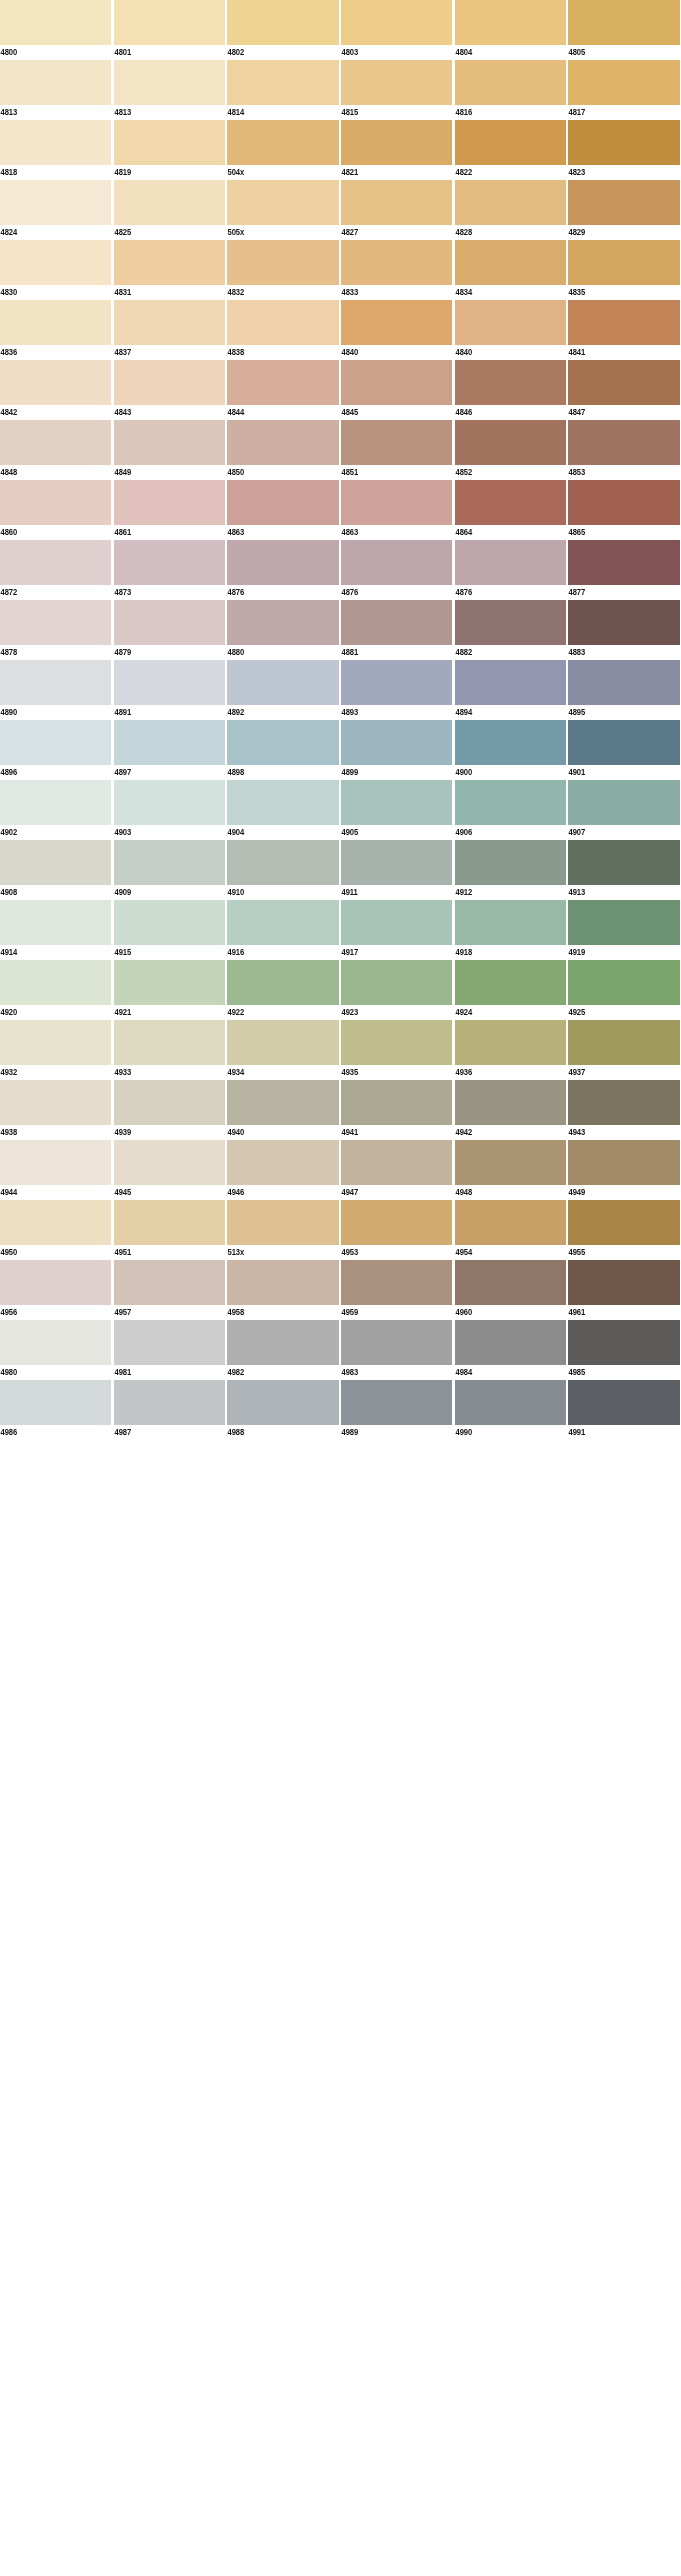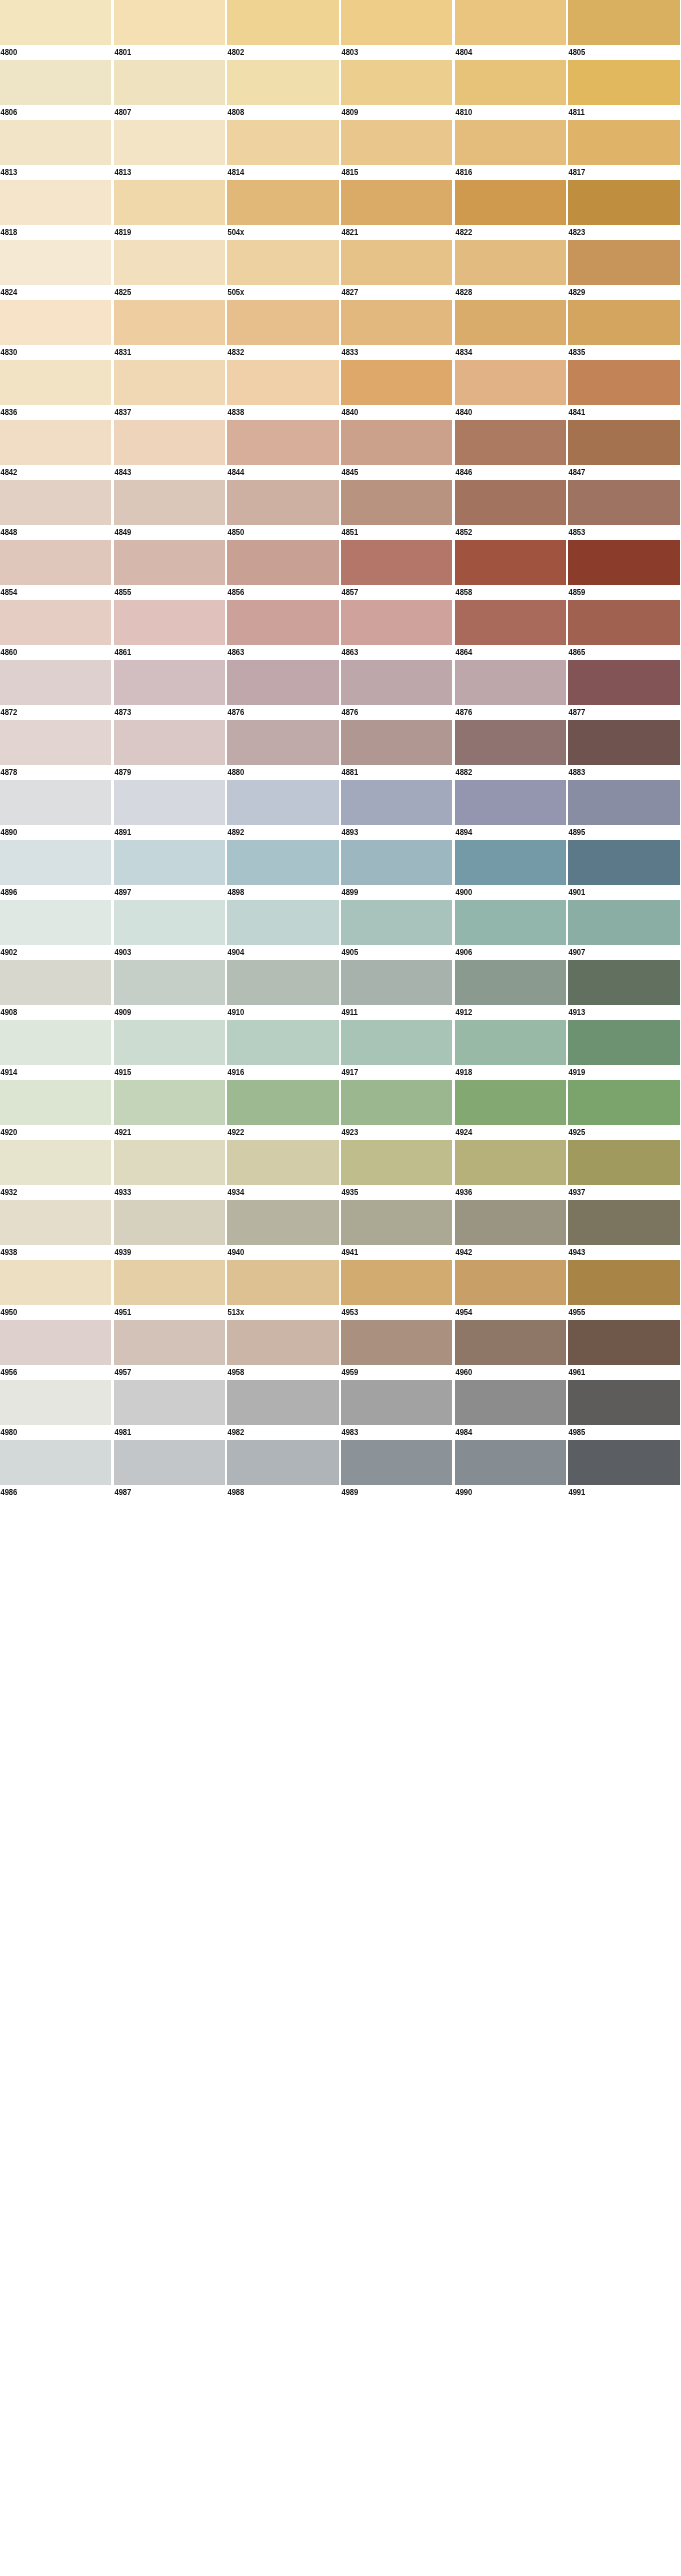--- a/index.html
+++ b/index.html
@@ -83,46 +83,20 @@
         <div class="swatch-chip" style="background-color: rgb(233, 197, 128);"></div>
         <div class="swatch-label">4804</div>
       </div>
       <div class="swatch-cell">
         <div class="swatch-chip" style="background-color: rgb(217, 176, 95);"></div>
         <div class="swatch-label">4805</div>
       </div>
     </div>
     <div class="swatch-row">
       <div class="swatch-cell">
-        <div class="swatch-chip" style="background-color: rgb(238, 229, 199);"></div>
-        <div class="swatch-label">4806</div>
-      </div>
-      <div class="swatch-cell">
-        <div class="swatch-chip" style="background-color: rgb(238, 226, 191);"></div>
-        <div class="swatch-label">4807</div>
-      </div>
-      <div class="swatch-cell">
-        <div class="swatch-chip" style="background-color: rgb(240, 223, 173);"></div>
-        <div class="swatch-label">4808</div>
-      </div>
-      <div class="swatch-cell">
-        <div class="swatch-chip" style="background-color: rgb(236, 207, 143);"></div>
-        <div class="swatch-label">4809</div>
-      </div>
-      <div class="swatch-cell">
-        <div class="swatch-chip" style="background-color: rgb(231, 194, 121);"></div>
-        <div class="swatch-label">4810</div>
-      </div>
-      <div class="swatch-cell">
-        <div class="swatch-chip" style="background-color: rgb(226, 184, 95);"></div>
-        <div class="swatch-label">4811</div>
-      </div>
-    </div>
-    <div class="swatch-row">
-      <div class="swatch-cell">
         <div class="swatch-chip" style="background-color: rgb(242, 228, 198);"></div>
         <div class="swatch-label">4813</div>
       </div>
       <div class="swatch-cell">
         <div class="swatch-chip" style="background-color: rgb(243, 228, 197);"></div>
         <div class="swatch-label">4813</div>
       </div>
       <div class="swatch-cell">
         <div class="swatch-chip" style="background-color: rgb(238, 211, 160);"></div>
         <div class="swatch-label">4814</div>
@@ -291,46 +265,20 @@
         <div class="swatch-chip" style="background-color: rgb(162, 116, 96);"></div>
         <div class="swatch-label">4852</div>
       </div>
       <div class="swatch-cell">
         <div class="swatch-chip" style="background-color: rgb(159, 115, 97);"></div>
         <div class="swatch-label">4853</div>
       </div>
     </div>
     <div class="swatch-row">
       <div class="swatch-cell">
-        <div class="swatch-chip" style="background-color: rgb(223, 200, 187);"></div>
-        <div class="swatch-label">4854</div>
-      </div>
-      <div class="swatch-cell">
-        <div class="swatch-chip" style="background-color: rgb(213, 184, 171);"></div>
-        <div class="swatch-label">4855</div>
-      </div>
-      <div class="swatch-cell">
-        <div class="swatch-chip" style="background-color: rgb(201, 160, 148);"></div>
-        <div class="swatch-label">4856</div>
-      </div>
-      <div class="swatch-cell">
-        <div class="swatch-chip" style="background-color: rgb(181, 118, 106);"></div>
-        <div class="swatch-label">4857</div>
-      </div>
-      <div class="swatch-cell">
-        <div class="swatch-chip" style="background-color: rgb(160, 83, 63);"></div>
-        <div class="swatch-label">4858</div>
-      </div>
-      <div class="swatch-cell">
-        <div class="swatch-chip" style="background-color: rgb(139, 60, 43);"></div>
-        <div class="swatch-label">4859</div>
-      </div>
-    </div>
-    <div class="swatch-row">
-      <div class="swatch-cell">
         <div class="swatch-chip" style="background-color: rgb(229, 205, 195);"></div>
         <div class="swatch-label">4860</div>
       </div>
       <div class="swatch-cell">
         <div class="swatch-chip" style="background-color: rgb(224, 193, 187);"></div>
         <div class="swatch-label">4861</div>
       </div>
       <div class="swatch-cell">
         <div class="swatch-chip" style="background-color: rgb(204, 161, 154);"></div>
         <div class="swatch-label">4863</div>
@@ -599,20 +547,46 @@
         <div class="swatch-chip" style="background-color: rgb(171, 168, 147);"></div>
         <div class="swatch-label">4941</div>
       </div>
       <div class="swatch-cell">
         <div class="swatch-chip" style="background-color: rgb(154, 148, 130);"></div>
         <div class="swatch-label">4942</div>
       </div>
       <div class="swatch-cell">
         <div class="swatch-chip" style="background-color: rgb(123, 117, 96);"></div>
         <div class="swatch-label">4943</div>
+      </div>
+    </div>
+    <div class="swatch-row">
+      <div class="swatch-cell">
+        <div class="swatch-chip" style="background-color: rgb(236, 228, 216);"></div>
+        <div class="swatch-label">4944</div>
+      </div>
+      <div class="swatch-cell">
+        <div class="swatch-chip" style="background-color: rgb(228, 219, 203);"></div>
+        <div class="swatch-label">4945</div>
+      </div>
+      <div class="swatch-cell">
+        <div class="swatch-chip" style="background-color: rgb(213, 198, 177);"></div>
+        <div class="swatch-label">4946</div>
+      </div>
+      <div class="swatch-cell">
+        <div class="swatch-chip" style="background-color: rgb(195, 178, 156);"></div>
+        <div class="swatch-label">4947</div>
+      </div>
+      <div class="swatch-cell">
+        <div class="swatch-chip" style="background-color: rgb(171, 148, 114);"></div>
+        <div class="swatch-label">4948</div>
+      </div>
+      <div class="swatch-cell">
+        <div class="swatch-chip" style="background-color: rgb(163, 139, 104);"></div>
+        <div class="swatch-label">4949</div>
       </div>
     </div>
     <div class="swatch-row">
       <div class="swatch-cell">
         <div class="swatch-chip" style="background-color: rgb(237, 223, 194);"></div>
         <div class="swatch-label">4950</div>
       </div>
       <div class="swatch-cell">
         <div class="swatch-chip" style="background-color: rgb(228, 207, 167);"></div>
         <div class="swatch-label">4951</div>

